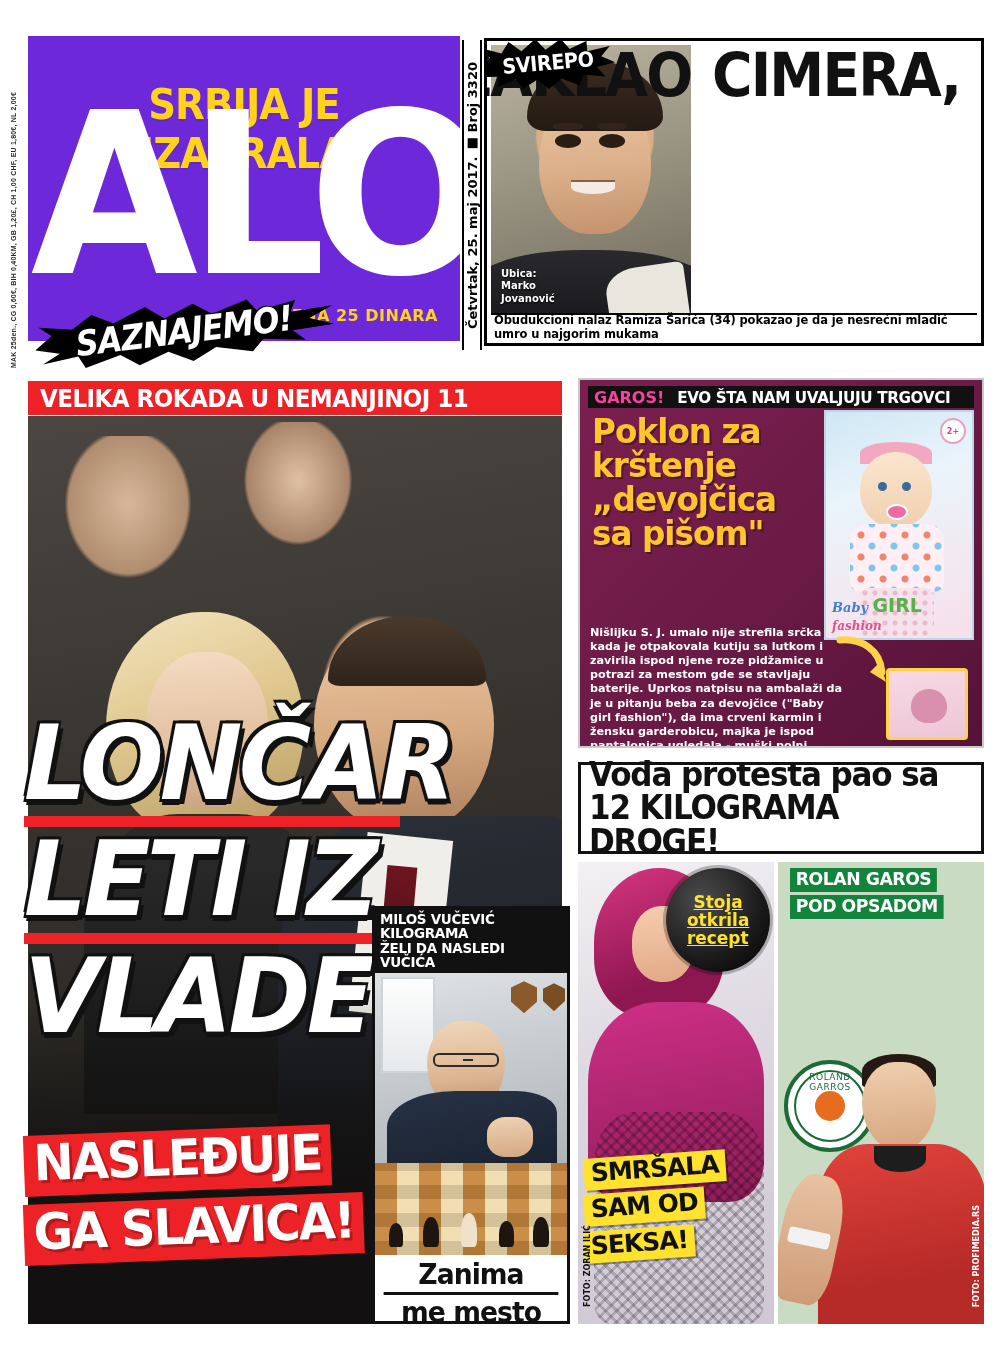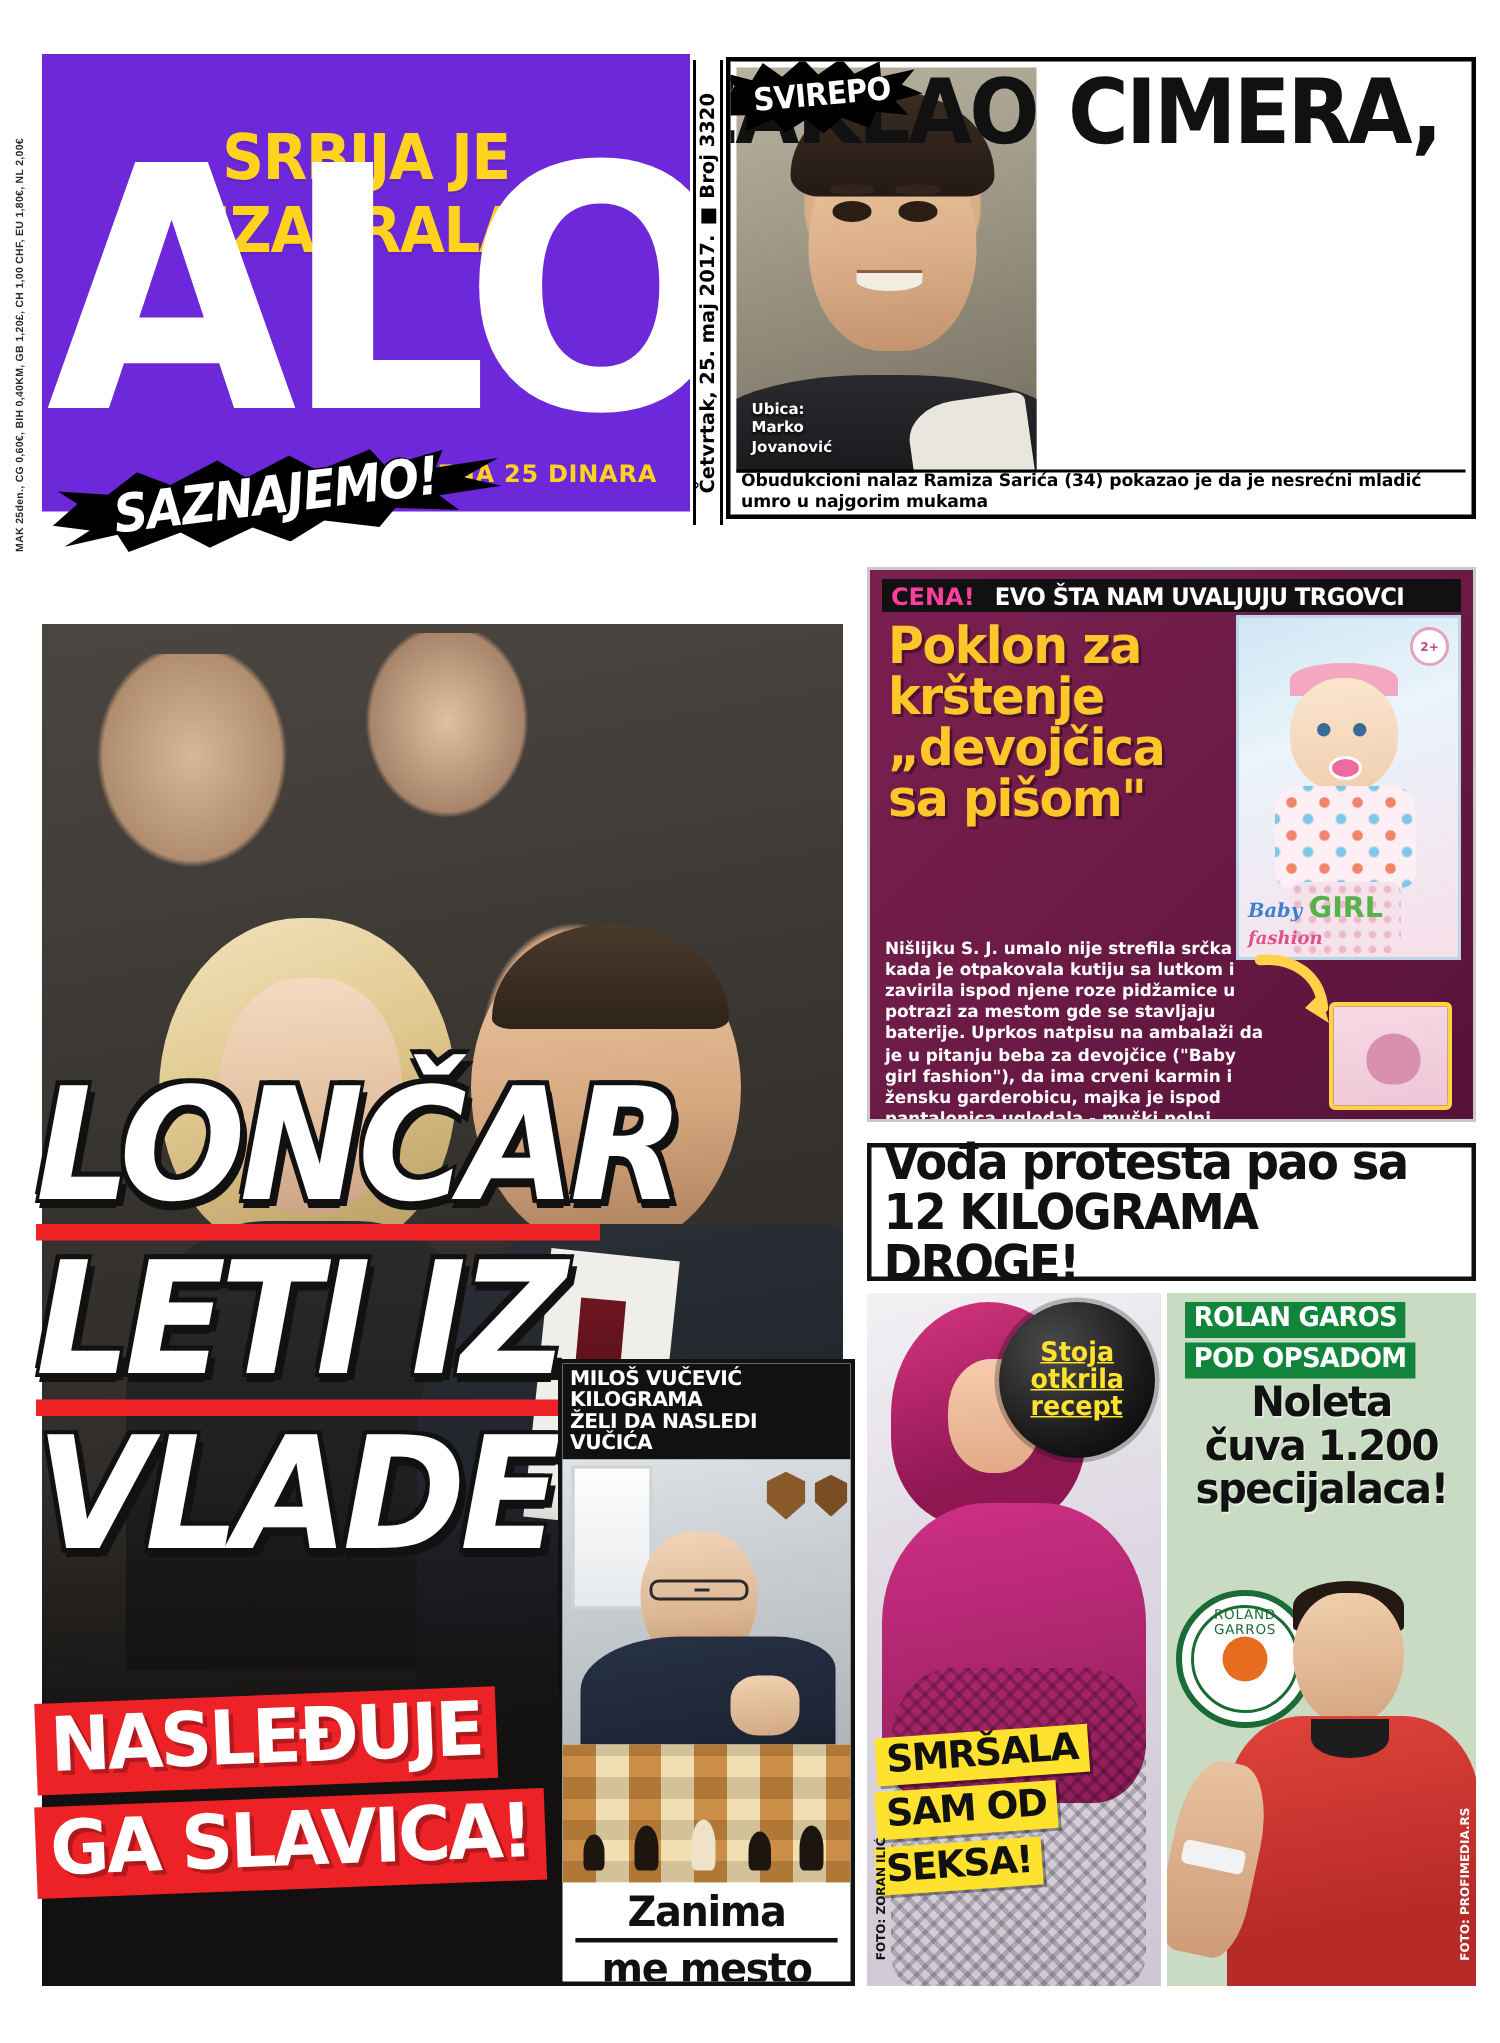--- a/index.html
+++ b/index.html
@@ -555,20 +555,23 @@
     </div>
     <div class="zaklao-head">
       <div>ZAKLAO</div>
       <div>CIMERA,</div>
       <div>PA MU</div>
       <div>JEO UŠI!</div>
     </div>
     <div class="zaklao-cap">Obudukcioni nalaz Ramiza Šarića (34) pokazao je da je nesrećni mladić umro u najgorim mukama</div>
   </div>
 
+  <div class="abs rokada">
+    <span>VELIKA ROKADA U NEMANJINOJ 11</span>
+  </div>
 
   <div class="abs main-photo">
     <div class="mp-crowd-a"></div>
     <div class="mp-crowd-b"></div>
     <div class="mp-hair-blonde"></div>
     <div class="mp-face-w"></div>
     <div class="mp-body-w"></div>
     <div class="mp-man-head"></div>
     <div class="mp-man-hair"></div>
     <div class="mp-suit"></div>
@@ -616,21 +619,21 @@
     </div>
     <div class="vuc-hl">
       <div>Zanima</div>
       <div>me mesto</div>
 
     </div>
   </div>
 
   <div class="abs bruka">
     <div class="bruka-kicker">
-      <span class="b1">CENA!</span>
+      <span class="b1">GAROS!</span>
       <span class="b2">EVO ŠTA NAM UVALJUJU TRGOVCI</span>
     </div>
     <div class="bruka-head">
       <div>Poklon za</div>
       <div>krštenje</div>
       <div>„devojčica</div>
       <div>sa pišom"</div>
     </div>
     <div class="doll-box">
       <div class="doll-hairband"></div>
@@ -678,25 +681,20 @@
     <div class="credit-stoja">
       <span>FOTO: ZORAN ILIĆ</span>
     </div>
   </div>
 
   <div class="abs garos">
     <div class="garos-kick">
       <span>ROLAN GAROS</span><br>
       <span>POD OPSADOM</span>
     </div>
-    <div class="garos-head">
-      <div>Noleta</div>
-      <div>čuva 1.200</div>
-      <div>specijalaca!</div>
-    </div>
     <div class="nole">
       <div class="rg-logo">
         <div class="ring"></div>
         <div class="txt">ROLAND GARROS</div>
         <div class="ball"></div>
       </div>
       <div class="nole-hair"></div>
       <div class="nole-head"></div>
       <div class="nole-body"></div>
       <div class="nole-collar"></div>

